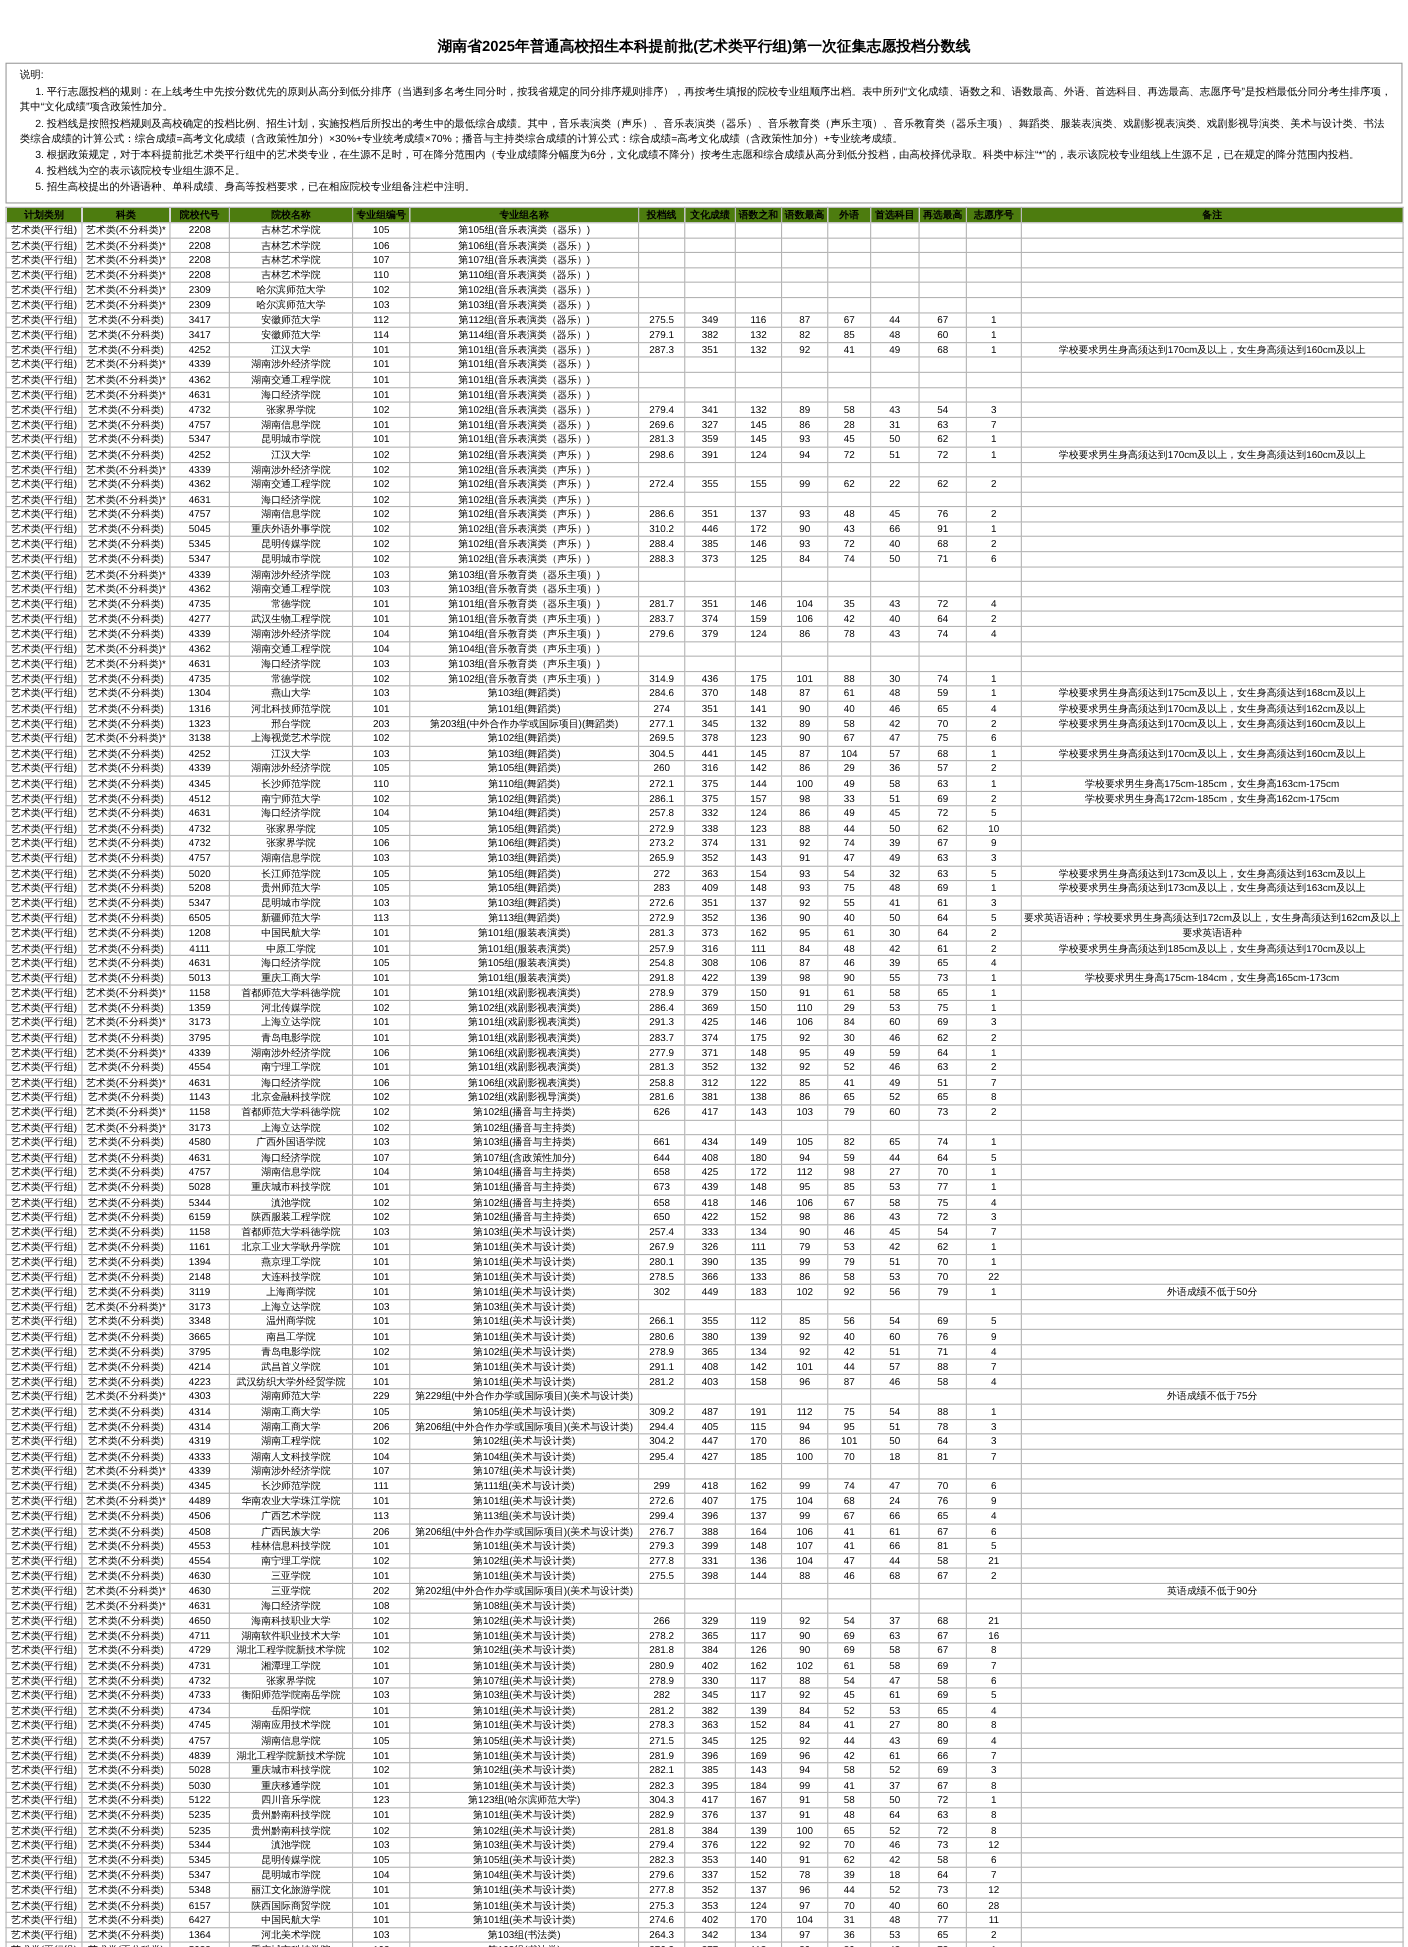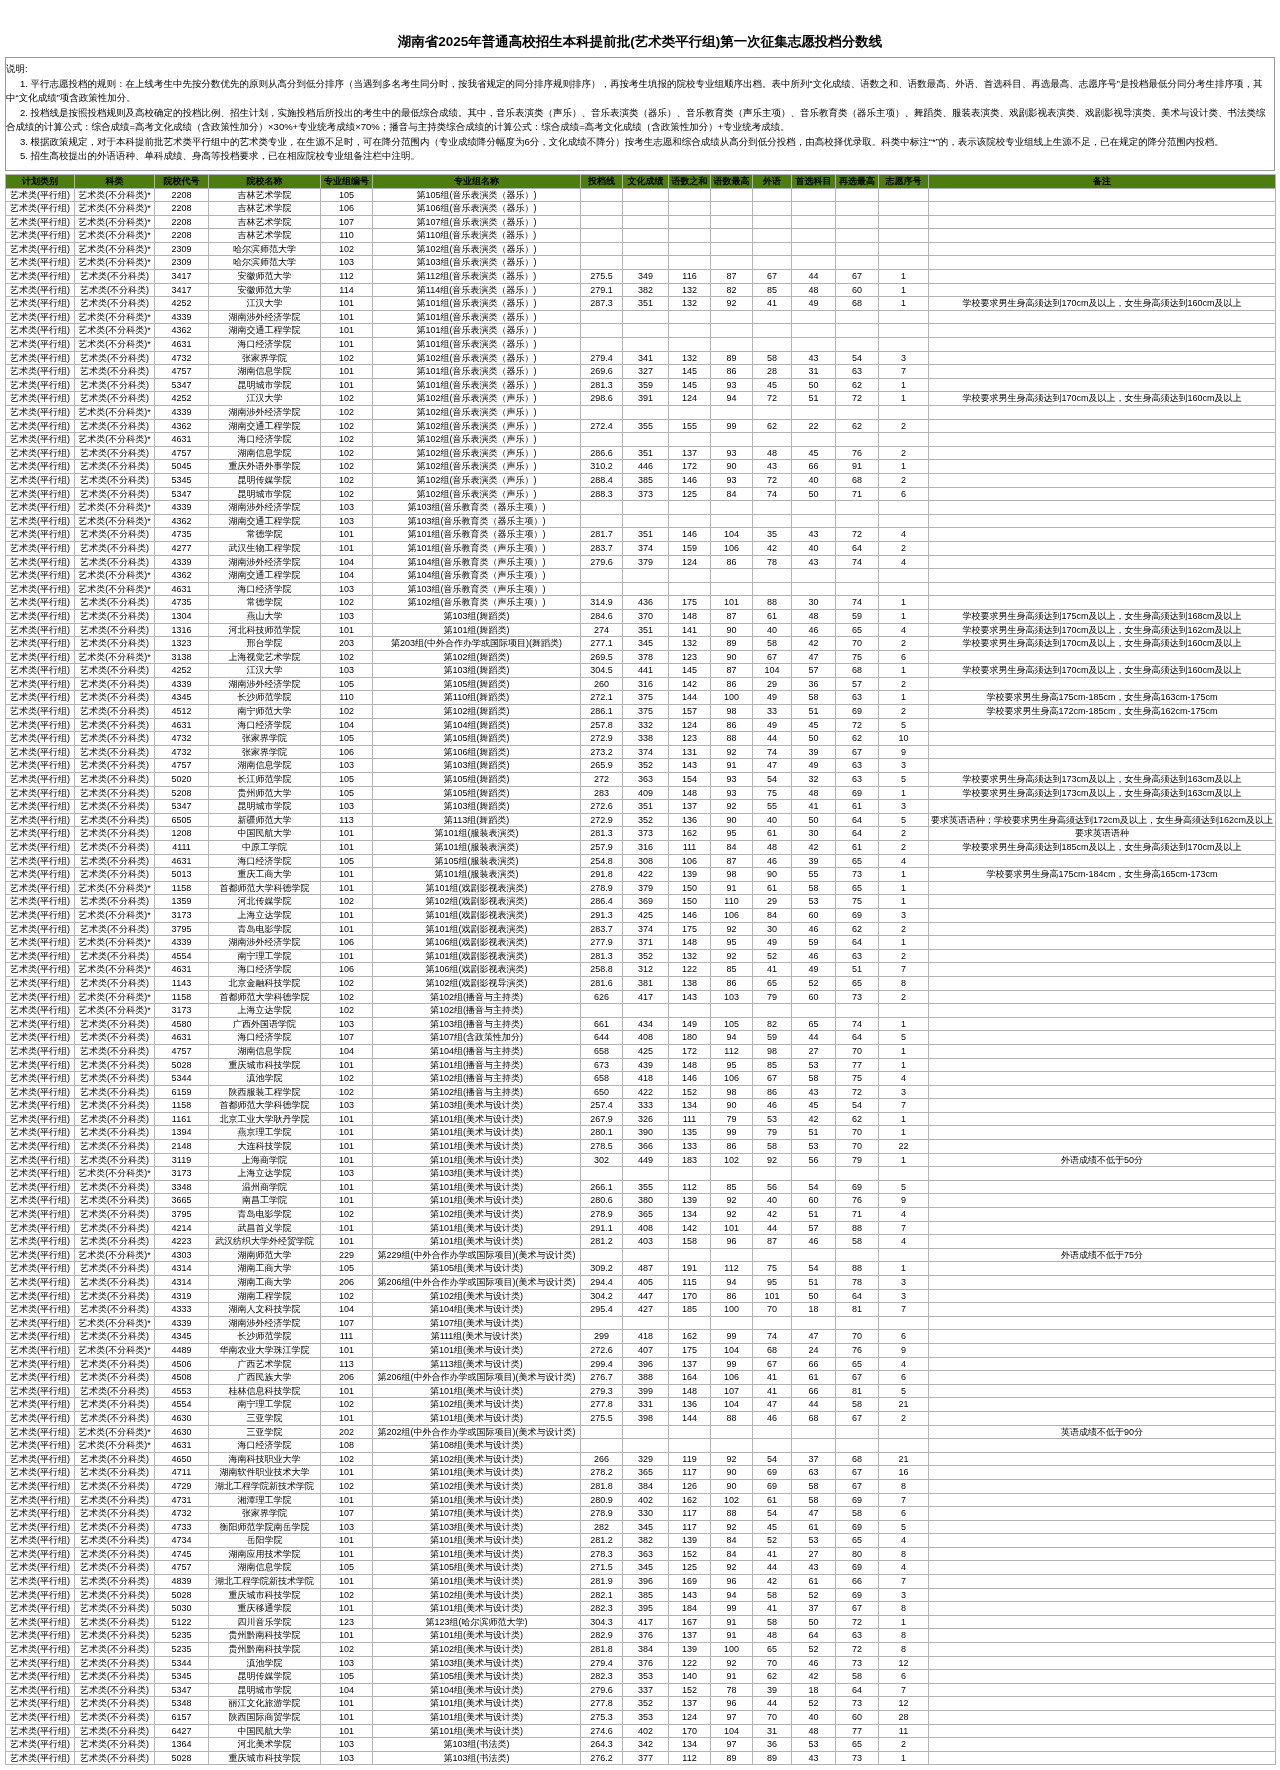--- a/index.html
+++ b/index.html
@@ -1,19 +1,19 @@
 <!DOCTYPE html>
 <html><head>
 <meta charset="utf-8">
 <style>
   html,body{margin:0;padding:0;background:#ffffff;color:#000;}
   body{width:1280px;font-family:"Liberation Sans","DejaVu Sans",sans-serif;}
   .page{padding:0 5px;margin-top:33px;}
   .doc-title{font-size:13.5px;font-weight:bold;text-align:center;margin:7px 0 6px 0;}
-  .notes-box{border:1px solid #9a9a9a;padding:4px 8px 6px 0;font-size:9.5px;line-height:14.5px;background:#fff;}
+  .notes-box{border:1px solid #9a9a9a;padding:4px 8px 6px 12px;font-size:9.5px;line-height:14.5px;background:#fff;}
   .notes-heading{font-weight:normal;}
   .note-item{text-indent:14px;}
   table.score-table{border-collapse:collapse;table-layout:fixed;width:1270px;margin-top:3px;font-size:9px;}
   table.score-table th,
   table.score-table td{
     border:1px solid #b3b3b3;
     text-align:center;
     vertical-align:middle;
     padding:0 1px;
     height:12.6px;
@@ -29,20 +29,21 @@
 
 <div class="page">
   <h1 class="doc-title">湖南省2025年普通高校招生本科提前批(艺术类平行组)第一次征集志愿投档分数线</h1>
 
   <div class="notes-box">
     <div class="notes-heading">说明:</div>
     <div id="notes-list">
         <div class="note-item">1. 平行志愿投档的规则：在上线考生中先按分数优先的原则从高分到低分排序（当遇到多名考生同分时，按我省规定的同分排序规则排序），再按考生填报的院校专业组顺序出档。表中所列“文化成绩、语数之和、语数最高、外语、首选科目、再选最高、志愿序号”是投档最低分同分考生排序项，其中“文化成绩”项含政策性加分。</div>
         <div class="note-item">2. 投档线是按照投档规则及高校确定的投档比例、招生计划，实施投档后所投出的考生中的最低综合成绩。其中，音乐表演类（声乐）、音乐表演类（器乐）、音乐教育类（声乐主项）、音乐教育类（器乐主项）、舞蹈类、服装表演类、戏剧影视表演类、戏剧影视导演类、美术与设计类、书法类综合成绩的计算公式：综合成绩=高考文化成绩（含政策性加分）×30%+专业统考成绩×70%；播音与主持类综合成绩的计算公式：综合成绩=高考文化成绩（含政策性加分）+专业统考成绩。</div>
         <div class="note-item">3. 根据政策规定，对于本科提前批艺术类平行组中的艺术类专业，在生源不足时，可在降分范围内（专业成绩降分幅度为6分，文化成绩不降分）按考生志愿和综合成绩从高分到低分投档，由高校择优录取。科类中标注“*”的，表示该院校专业组线上生源不足，已在规定的降分范围内投档。</div>
+        <div class="note-item">4. 投档线为空的表示该院校专业组生源不足。</div>
         <div class="note-item">5. 招生高校提出的外语语种、单科成绩、身高等投档要求，已在相应院校专业组备注栏中注明。</div>
       </div>
   </div>
 
   <table class="score-table">
     <colgroup>
       <col style="width:69px">
         <col style="width:80px">
         <col style="width:54px">
       <col style="width:112px">

